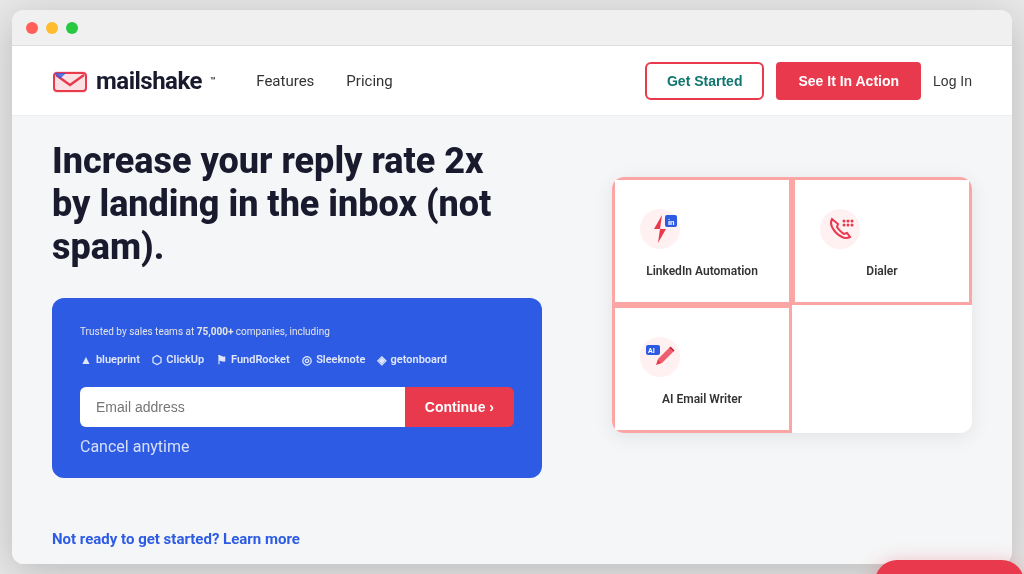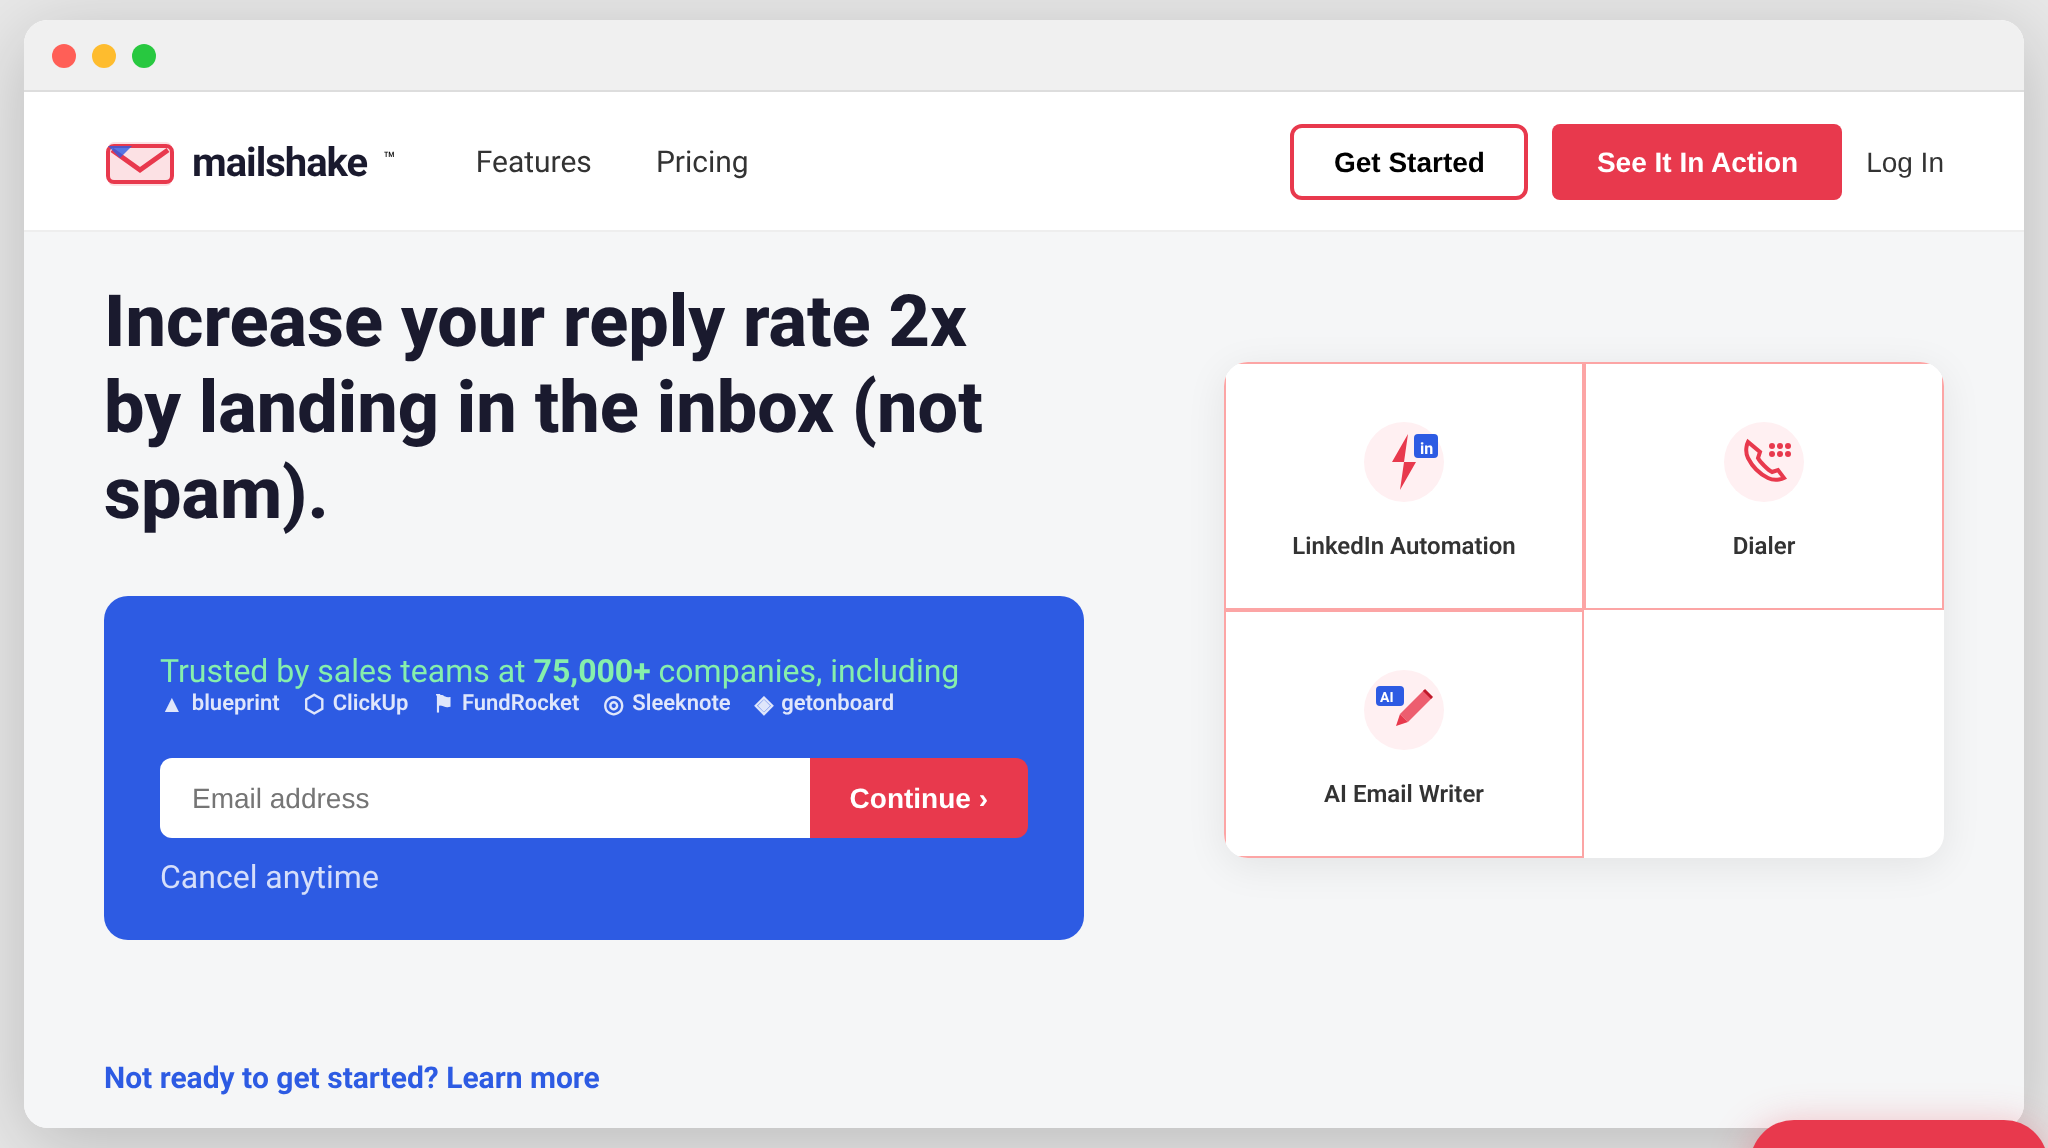--- a/index.html
+++ b/index.html
@@ -63,21 +63,21 @@
       gap: 8px;
       margin-right: 40px;
     }
 
     .logo-icon {
       width: 36px;
       height: 36px;
     }
 
     .logo-text {
-      font-size: 20px;
+      font-size: 24px;
       font-weight: 700;
       color: #1a1a2e;
       letter-spacing: -0.5px;
     }
 
     .logo-tm {
       font-size: 10px;
       vertical-align: super;
     }
 
@@ -95,21 +95,21 @@
     }
 
     .nav-actions {
       display: flex;
       align-items: center;
       gap: 12px;
     }
 
     .btn-get-started {
       border: 2px solid #e8394d;
-      color: #000000;
+      color: #0f766e;
       background: white;
       padding: 9px 20px;
       border-radius: 6px;
       font-size: 14px;
       font-weight: 600;
       cursor: pointer;
     }
 
     .btn-see-action {
       background: #e8394d;
@@ -158,22 +158,23 @@
     }
 
     .cta-box {
       background: #2d5be3;
       border-radius: 12px;
       padding: 28px 28px 22px;
       max-width: 490px;
     }
 
     .trusted-text {
-      color: #86efac;
-      font-size: 16px;
+      color: #e5e5e5;
+      font-size: 10px;
+      margin-bottom: 16px;
     }
 
     .trusted-text strong {
       font-weight: 700;
     }
 
     .company-logos {
       display: flex;
       gap: 12px;
       align-items: center;
@@ -262,23 +263,22 @@
       border-radius: 12px;
       overflow: hidden;
       box-shadow: 0 4px 20px rgba(0,0,0,0.08);
     }
 
     .feature-card {
       background: white;
       padding: 24px 20px;
       display: flex;
       flex-direction: column;
-      align-items: center;
       gap: 10px;
-      border: 1px solid #fca5a5;
+      border: 3px solid #fca5a5;
       cursor: pointer;
     }
 
     .feature-icon-wrap {
       width: 50px;
       height: 50px;
       display: flex;
       align-items: center;
       justify-content: center;
     }

